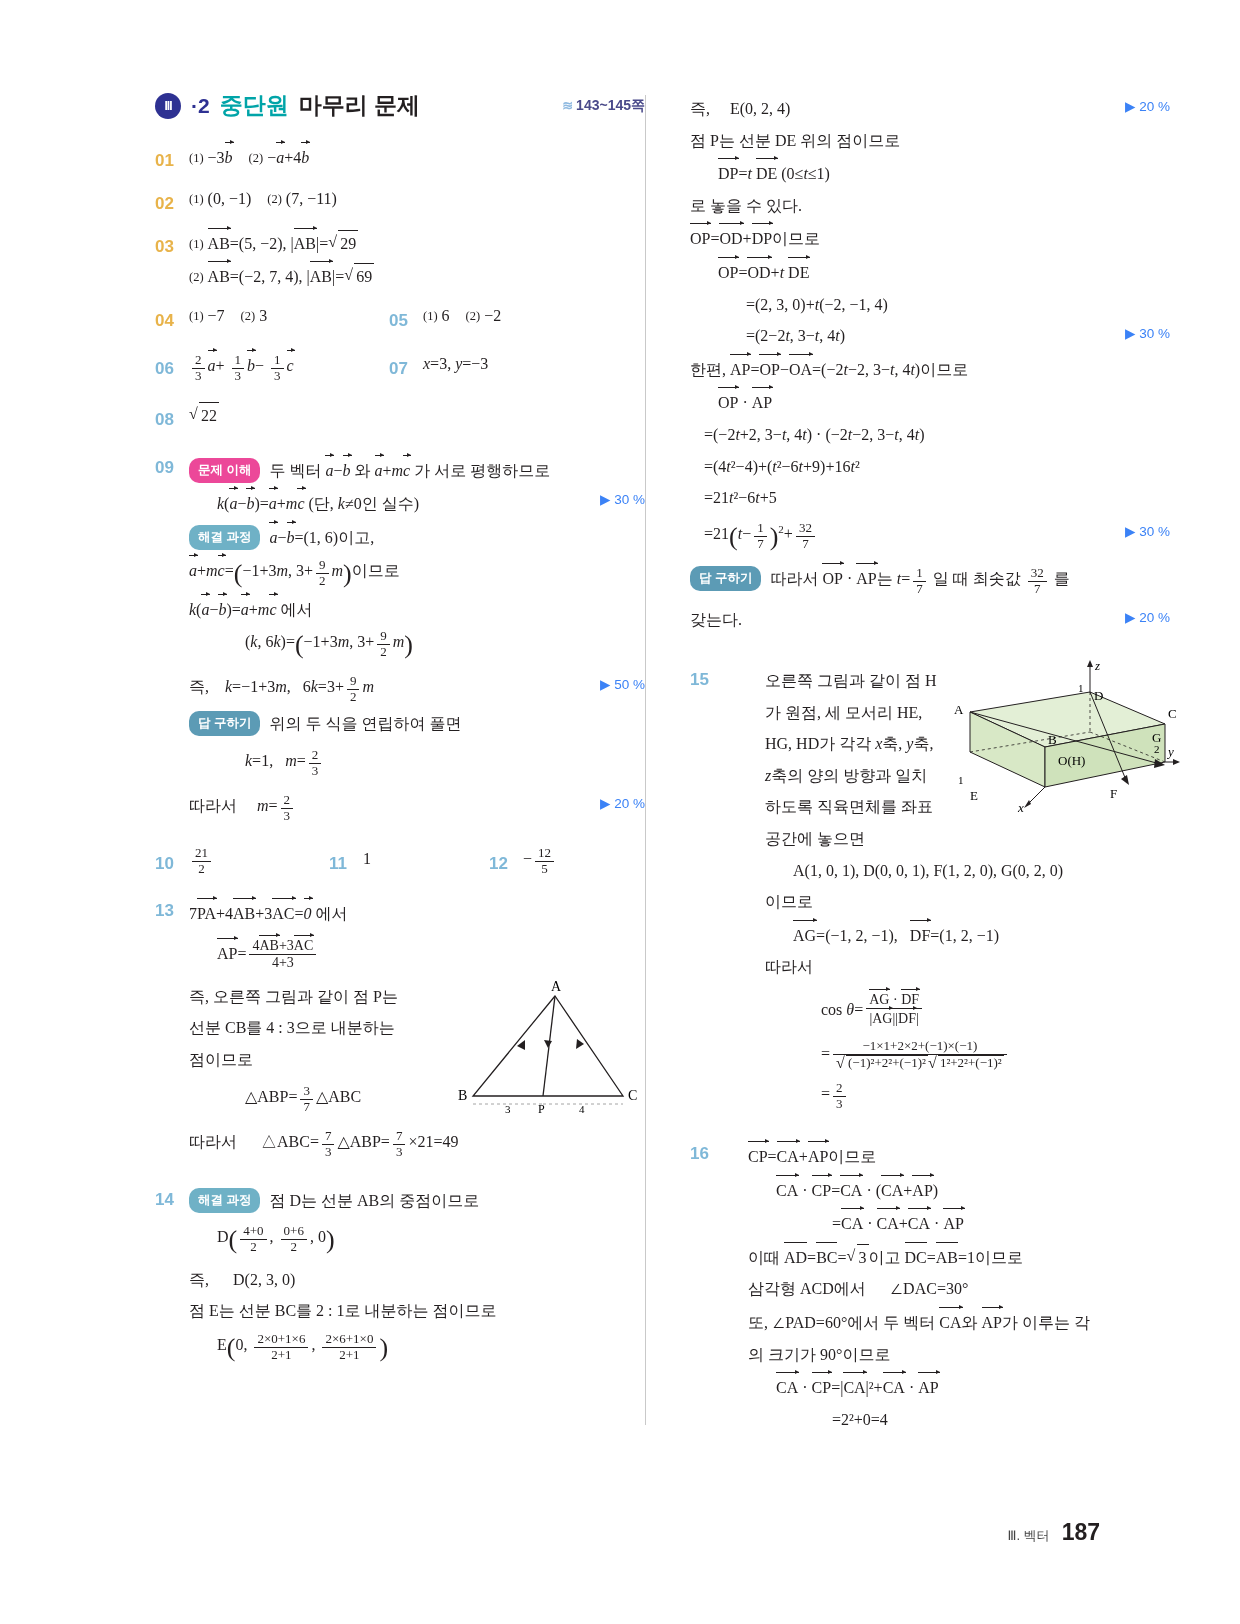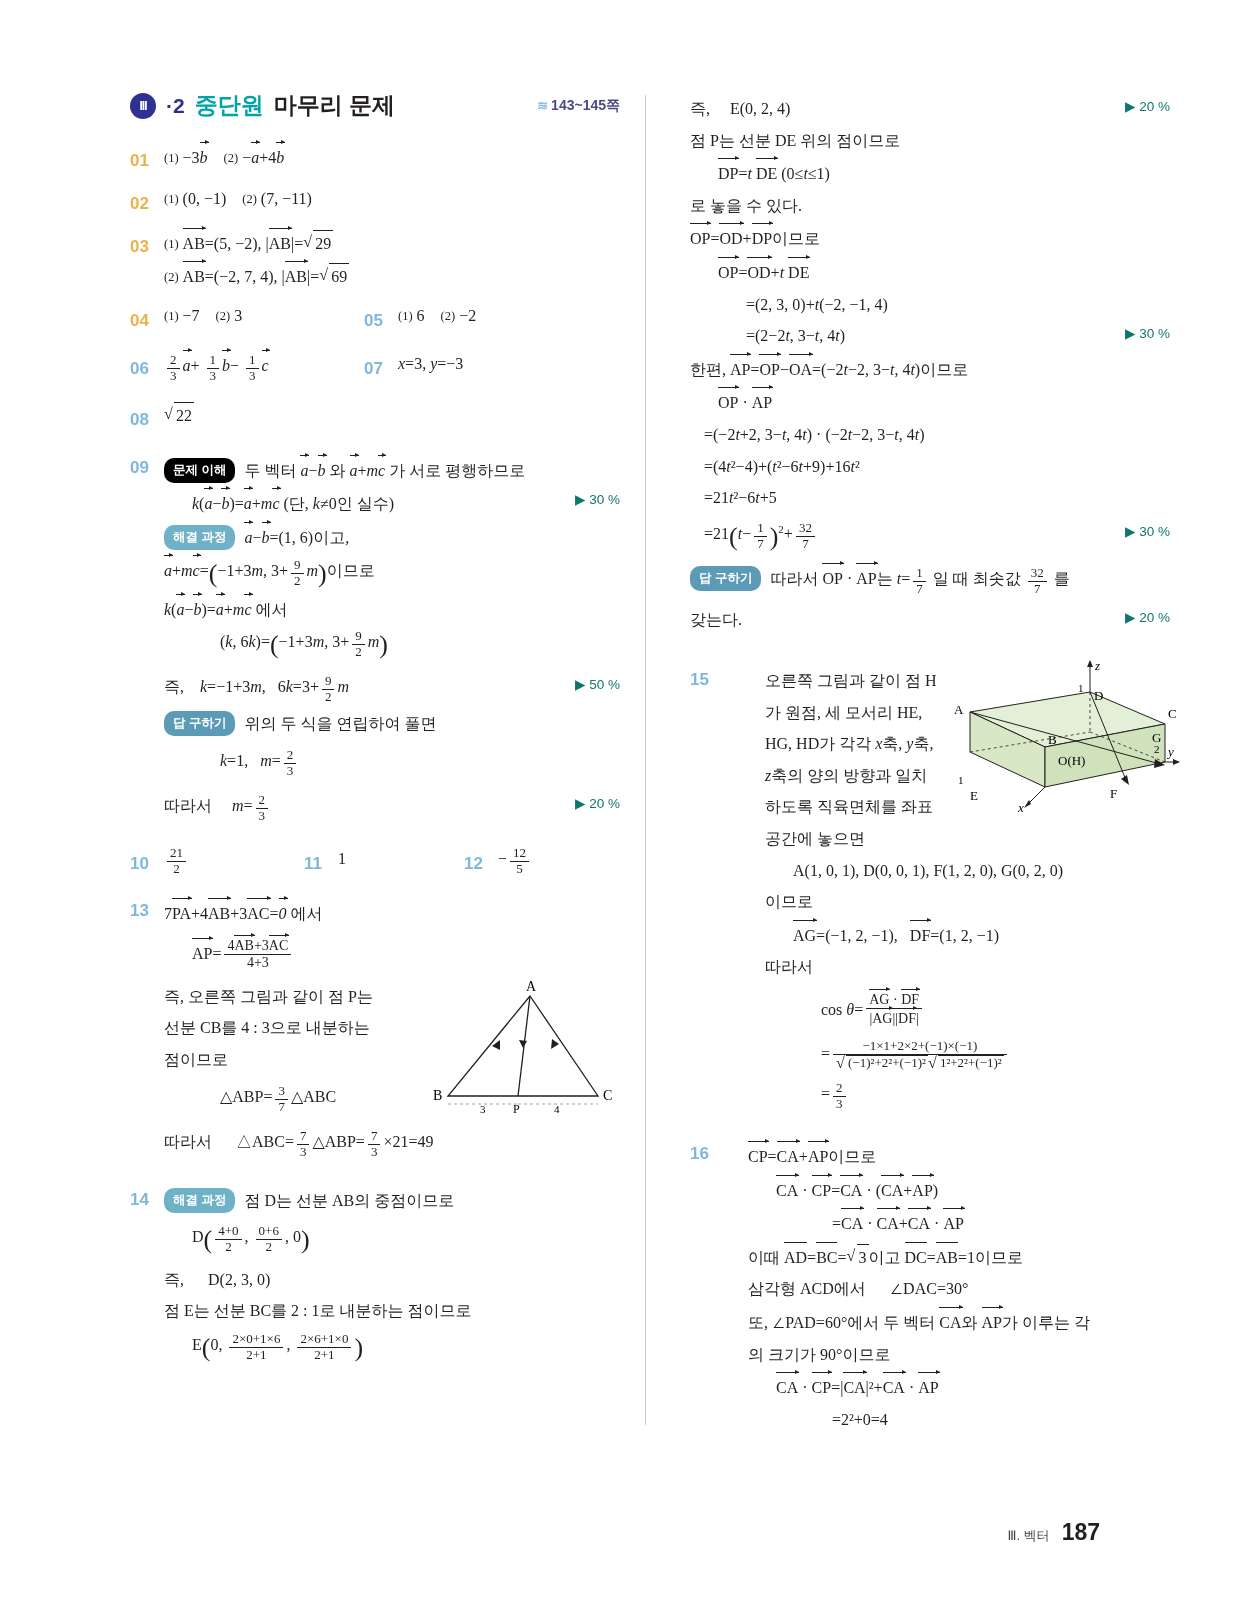--- a/index.html
+++ b/index.html
@@ -8,21 +8,21 @@
     background:#ffffff;
     font-family:"Liberation Serif", serif;
     color:#231f20;
     position:relative;
     overflow:hidden;
   }
   .page{position:absolute;inset:0;}
 
   
   .col{position:absolute;top:90px;}
-  .col-left{left:130px;width:490px;}
+  .col-left{left:155px;width:490px;}
   .col-right{left:690px;width:480px;}
   .divider{position:absolute;left:645px;top:95px;width:1px;height:1330px;background:#c9c9c9;}
 
   
   .hdr{display:flex;align-items:center;gap:10px;margin-bottom:22px;}
   .hdr-badge{
     width:26px;height:26px;border-radius:50%;
     background:#2e3192;color:#fff;font-size:12px;font-weight:bold;
     display:flex;align-items:center;justify-content:center;
     font-family:"Liberation Sans",sans-serif;letter-spacing:-1px;
@@ -69,25 +69,25 @@
   .sqrt::before{content:"√";position:absolute;left:0;top:-1px;font-size:16px;}
   .sqrt .rad{border-top:1px solid #231f20;padding:0 2px;display:inline-block;}
   .big-paren{font-size:26px;vertical-align:-0.22em;line-height:0.6;}
 
   
   .chip{
     display:inline-block;border-radius:10px;padding:2px 9px 3px;
     font-size:12.5px;font-family:"Liberation Sans",sans-serif;font-weight:bold;
     color:#fff;vertical-align:2px;margin-right:5px;white-space:nowrap;
   }
-  .chip-understand{background:#000000;}
+  .chip-understand{background:#ec4899;}
   .chip-solve{background:#6fb1c6;}
   .chip-answer{background:#5c9bb5;}
   .pct{
-    font-family:"Liberation Sans",sans-serif;font-size:13.5px;color:#0f766e;white-space:nowrap;
+    font-family:"Liberation Sans",sans-serif;font-size:13.5px;color:#3b82f6;white-space:nowrap;
   }
   .right-pct{float:right;}
 
   .step{margin:6px 0;}
   .indent1{padding-left:28px;}
   .indent2{padding-left:56px;}
   .indent3{padding-left:84px;}
 
   
   .fig-tri{position:absolute;right:0px;top:0px;}

